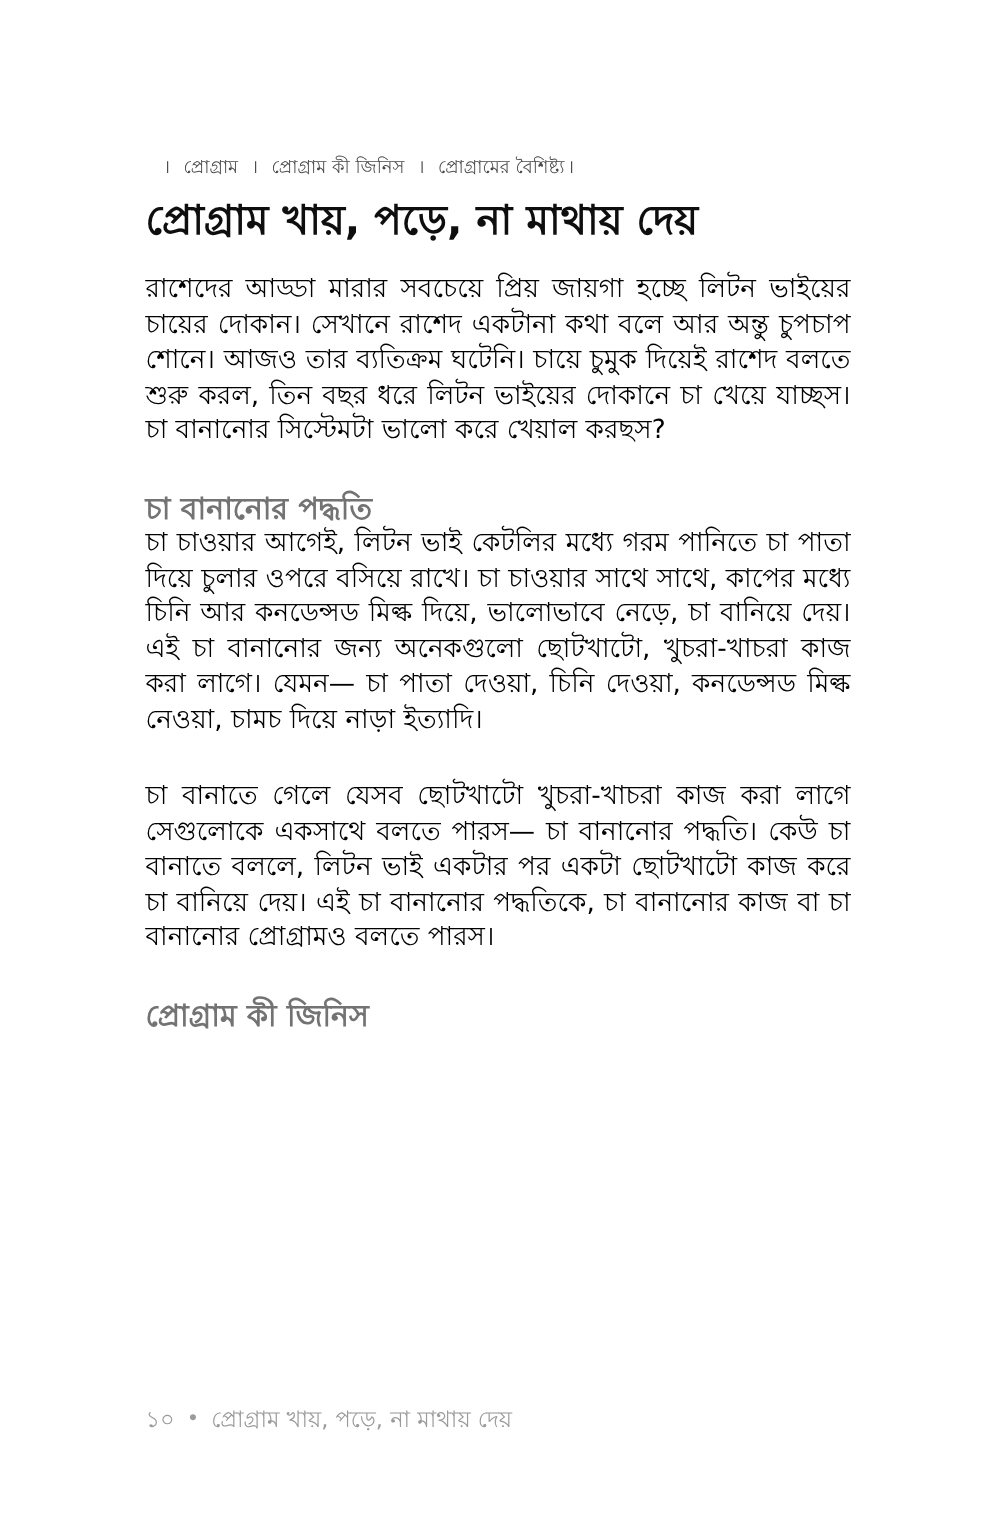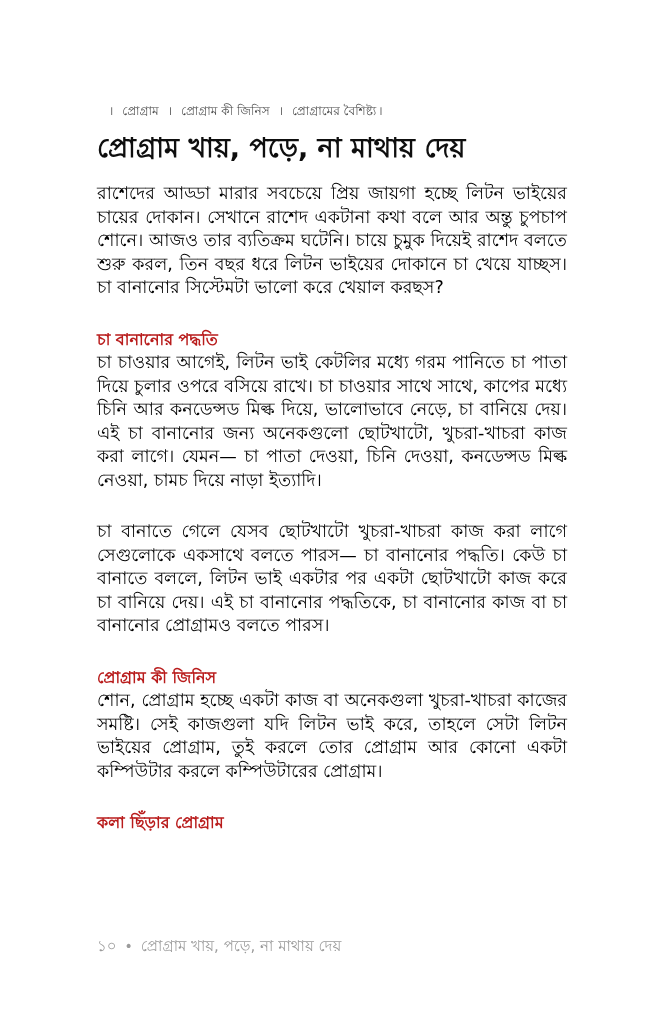--- a/index.html
+++ b/index.html
@@ -41,24 +41,24 @@
     line-height: 34px;
     font-weight: bold;
     color: #0e0e0e;
     margin-bottom: 17px;
   }
 
   
   .block { margin-bottom: 28px; }
   .block:last-child { margin-bottom: 0; }
   .block h2 {
-    font-size: 16px;
+    font-size: 20px;
     line-height: 23.5px;
     font-weight: bold;
-    color: #b91c1c;
+    color: #737373;
   }
   .block p {
     font-size: 17.5px;
     line-height: 23.5px;
     text-align: justify;
     color: #000000;
   }
 
   
   .footer {
@@ -98,25 +98,23 @@
       <h2>চা বানানোর পদ্ধতি</h2>
       <p>চা চাওয়ার আগেই, লিটন ভাই কেটলির মধ্যে গরম পানিতে চা পাতা দিয়ে চুলার ওপরে বসিয়ে রাখে। চা চাওয়ার সাথে সাথে, কাপের মধ্যে চিনি আর কনডেন্সড মিল্ক দিয়ে, ভালোভাবে নেড়ে, চা বানিয়ে দেয়। এই চা বানানোর জন্য অনেকগুলো ছোটখাটো, খুচরা-খাচরা কাজ করা লাগে। যেমন— চা পাতা দেওয়া, চিনি দেওয়া, কনডেন্সড মিল্ক নেওয়া, চামচ দিয়ে নাড়া ইত্যাদি।</p>
     </div>
 
     <div class="block">
       <p>চা বানাতে গেলে যেসব ছোটখাটো খুচরা-খাচরা কাজ করা লাগে সেগুলোকে একসাথে বলতে পারস— চা বানানোর পদ্ধতি। কেউ চা বানাতে বললে, লিটন ভাই একটার পর একটা ছোটখাটো কাজ করে চা বানিয়ে দেয়। এই চা বানানোর পদ্ধতিকে, চা বানানোর কাজ বা চা বানানোর প্রোগ্রামও বলতে পারস।</p>
     </div>
 
     <div class="block">
       <h2>প্রোগ্রাম কী জিনিস</h2>
-      <p>শোন, প্রোগ্রাম হচ্ছে একটা কাজ বা অনেকগুলা খুচরা-খাচরা কাজের সমষ্টি। সেই কাজগুলা যদি লিটন ভাই করে, তাহলে সেটা লিটন ভাইয়ের প্রোগ্রাম, তুই করলে তোর প্রোগ্রাম আর কোনো একটা কম্পিউটার করলে কম্পিউটারের প্রোগ্রাম।</p>
     </div>
 
     <div class="block">
-      <h2>কলা ছিঁড়ার প্রোগ্রাম</h2>
     </div>
 
   </div>
 
   <div class="footer">
     <span>১০</span>
     <span class="bullet">•</span>
     <span>প্রোগ্রাম খায়, পড়ে, না মাথায় দেয়</span>
   </div>
 </div>

